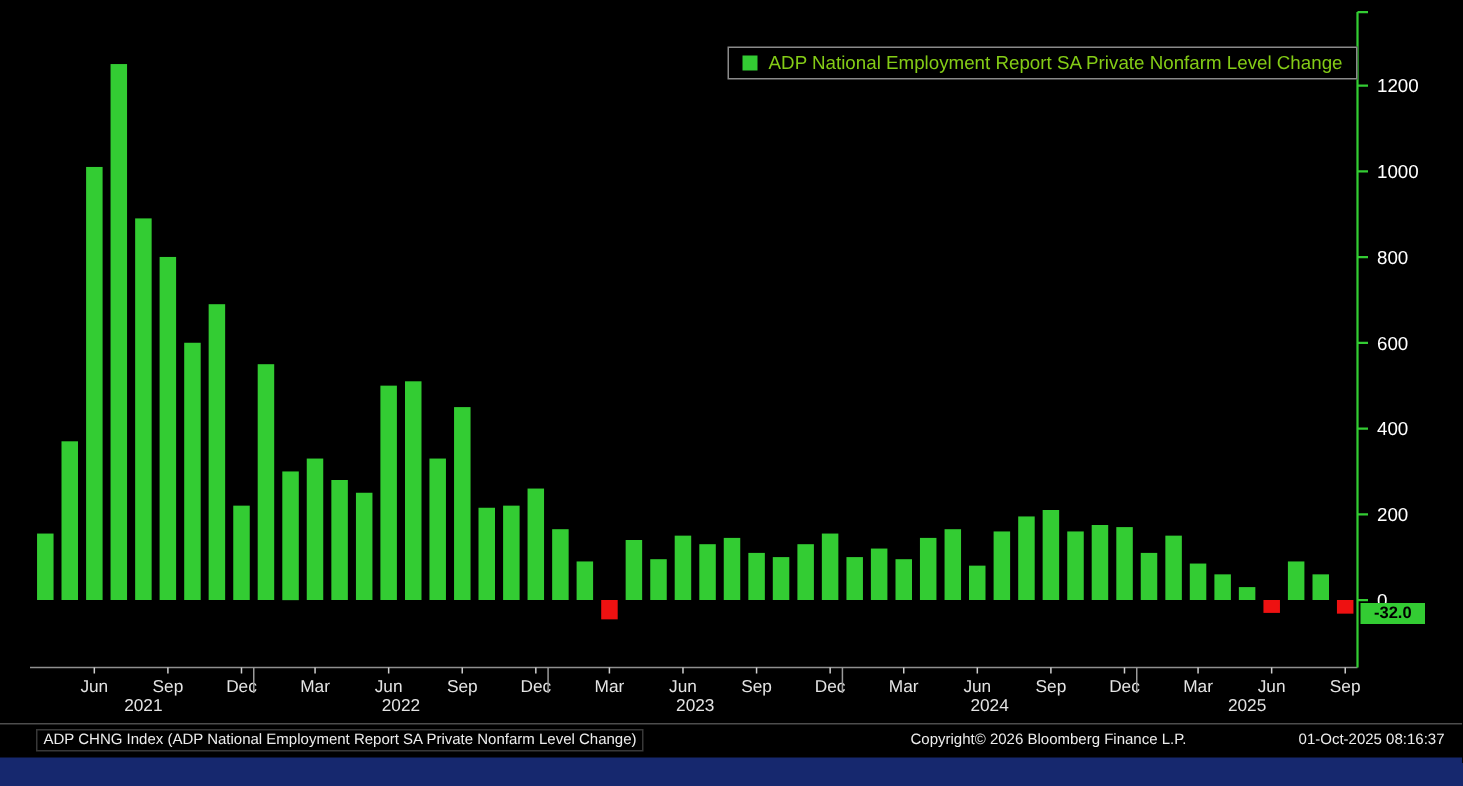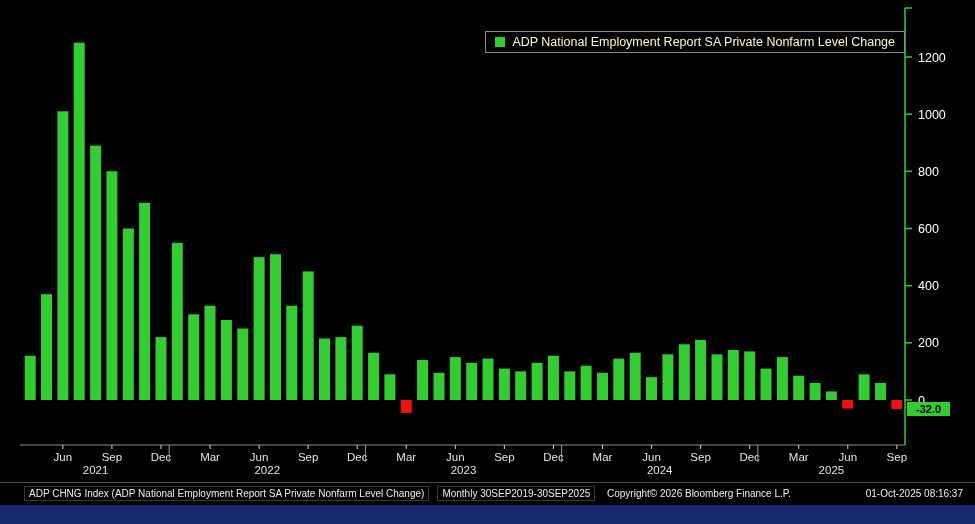--- a/index.html
+++ b/index.html
@@ -4,21 +4,21 @@
 <style>
   html,body{margin:0;padding:0;background:#000;}
   .screen{
     position:relative;width:975px;height:524px;background:#000;
     font-family:"Liberation Sans",sans-serif;overflow:hidden;
   }
   svg{position:absolute;left:0;top:0;}
   svg text{font-family:"Liberation Sans",sans-serif;}
   .legend{
     position:absolute;top:31px;right:70px;display:flex;align-items:center;gap:7px;
-    border:1px solid #8a8a8a;background:#000;padding:3px 9px;color:#fef9c3;font-size:12.5px;
+    border:1px solid #8a8a8a;background:#000;padding:3px 9px;color:#84cc16;font-size:12.5px;
     white-space:nowrap;z-index:2;
   }
   .swatch{width:10px;height:10px;display:inline-block;}
   .lastval{
     position:absolute;left:907px;color:#000;font-size:11px;font-weight:700;
     padding:1px 9px;z-index:3;line-height:12px;
   }
   .footer-top{position:absolute;left:0;right:0;top:482px;border-top:1px solid #4d4d4d;}
   .footer{position:absolute;left:0;right:0;top:484px;height:19px;color:#ededed;font-size:10px;}
   .f-left{position:absolute;left:24px;top:2px;display:flex;gap:8px;white-space:nowrap;}
@@ -156,21 +156,20 @@
     <span>ADP National Employment Report SA Private Nonfarm Level Change</span>
   </div>
 
   <div class="lastval" style="background: rgb(51, 204, 51); top: 402px;">-32.0</div>
 
   <div class="footer-top"></div>
 
   <div class="footer">
     <span class="f-left">
       <span class="f-seg">ADP CHNG Index (ADP National Employment Report SA Private Nonfarm Level Change)</span>
-      <span class="f-seg">Monthly 30SEP2019-30SEP2025</span>
     </span>
     <span class="f-copy">Copyright© 2026 Bloomberg Finance L.P.</span>
     <span class="f-time">01-Oct-2025 08:16:37</span>
   </div>
 
   <div class="taskbar" style="background: rgb(22, 40, 110);"></div>
 
 </div>
 
 </body></html>

